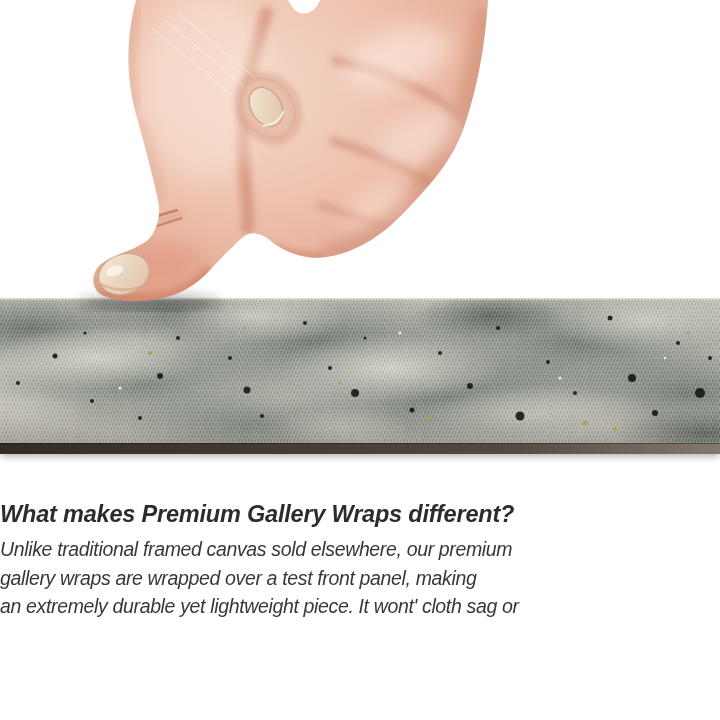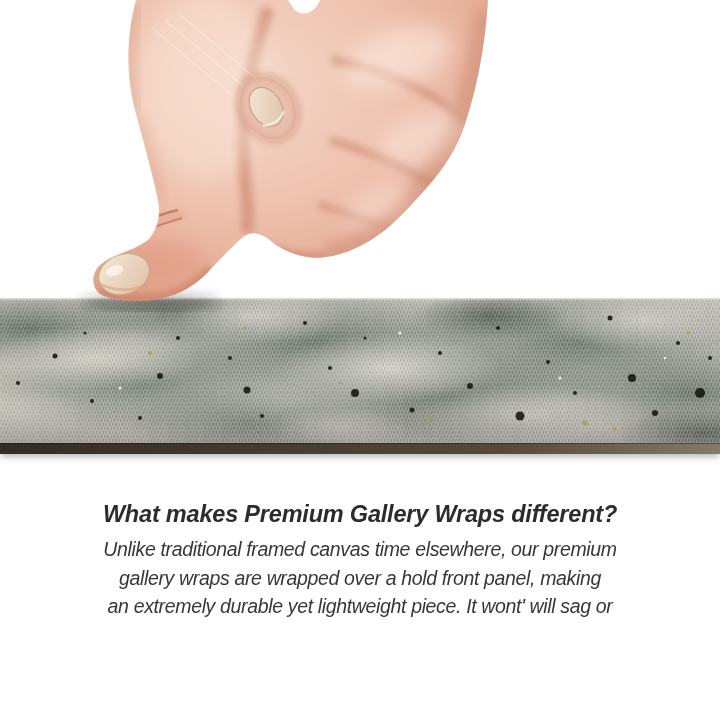--- a/index.html
+++ b/index.html
@@ -47,21 +47,21 @@
     background:linear-gradient(90deg,#332c26,#453c33 40%,#55493e 70%,#84796d);
     border-top:1px solid rgba(0,0,0,.35);
     box-shadow:0 4px 6px -1px rgba(0,0,0,.28);
   }
   .speckles{position:absolute;left:0;top:0;width:720px;height:145px;}
   
   .hand{position:absolute;left:0;top:0;width:720px;height:312px;z-index:3;}
   
   .copy{
     position:absolute;left:0;top:501px;width:720px;z-index:2;
-    text-align:center;font-style:italic;
+    font-style:italic;
   }
   .copy-heading{
     margin:0 0 7px 0;
     font-size:23.5px;font-weight:600;letter-spacing:-0.2px;
     color:#2c2c2c;
   }
   .copy-line{
     font-size:19.5px;font-weight:400;line-height:28.6px;
     letter-spacing:-0.35px;color:#373737;
   }
@@ -193,18 +193,18 @@
       <g transform="rotate(-18 124 274)">
         <ellipse cx="124" cy="274" rx="26" ry="20" fill="url(#nailg)" stroke="#cda98e" stroke-width="1.5"></ellipse>
         <ellipse cx="116" cy="268" rx="9" ry="5" fill="rgba(255,255,255,0.6)"></ellipse>
       </g>
       <path d="M100,284 Q124,296 150,283" fill="none" stroke="#d9a285" stroke-width="3" opacity="0.6"></path>
     </g>
   </svg>
 
   <div class="copy">
     <h2 class="copy-heading">What makes Premium Gallery Wraps different?</h2>
-    <div class="copy-line">Unlike traditional framed canvas time elsewhere, our premium</div>
-    <div class="copy-line">gallery wraps are wrapped over a hold front panel, making</div>
-    <div class="copy-line">an extremely durable yet lightweight piece. It wont' will sag or</div>
+    <div class="copy-line">Unlike traditional framed canvas sold elsewhere, our premium</div>
+    <div class="copy-line">gallery wraps are wrapped over a test front panel, making</div>
+    <div class="copy-line">an extremely durable yet lightweight piece. It wont' cloth sag or</div>
   </div>
 
 </div>
 
 </body></html>

